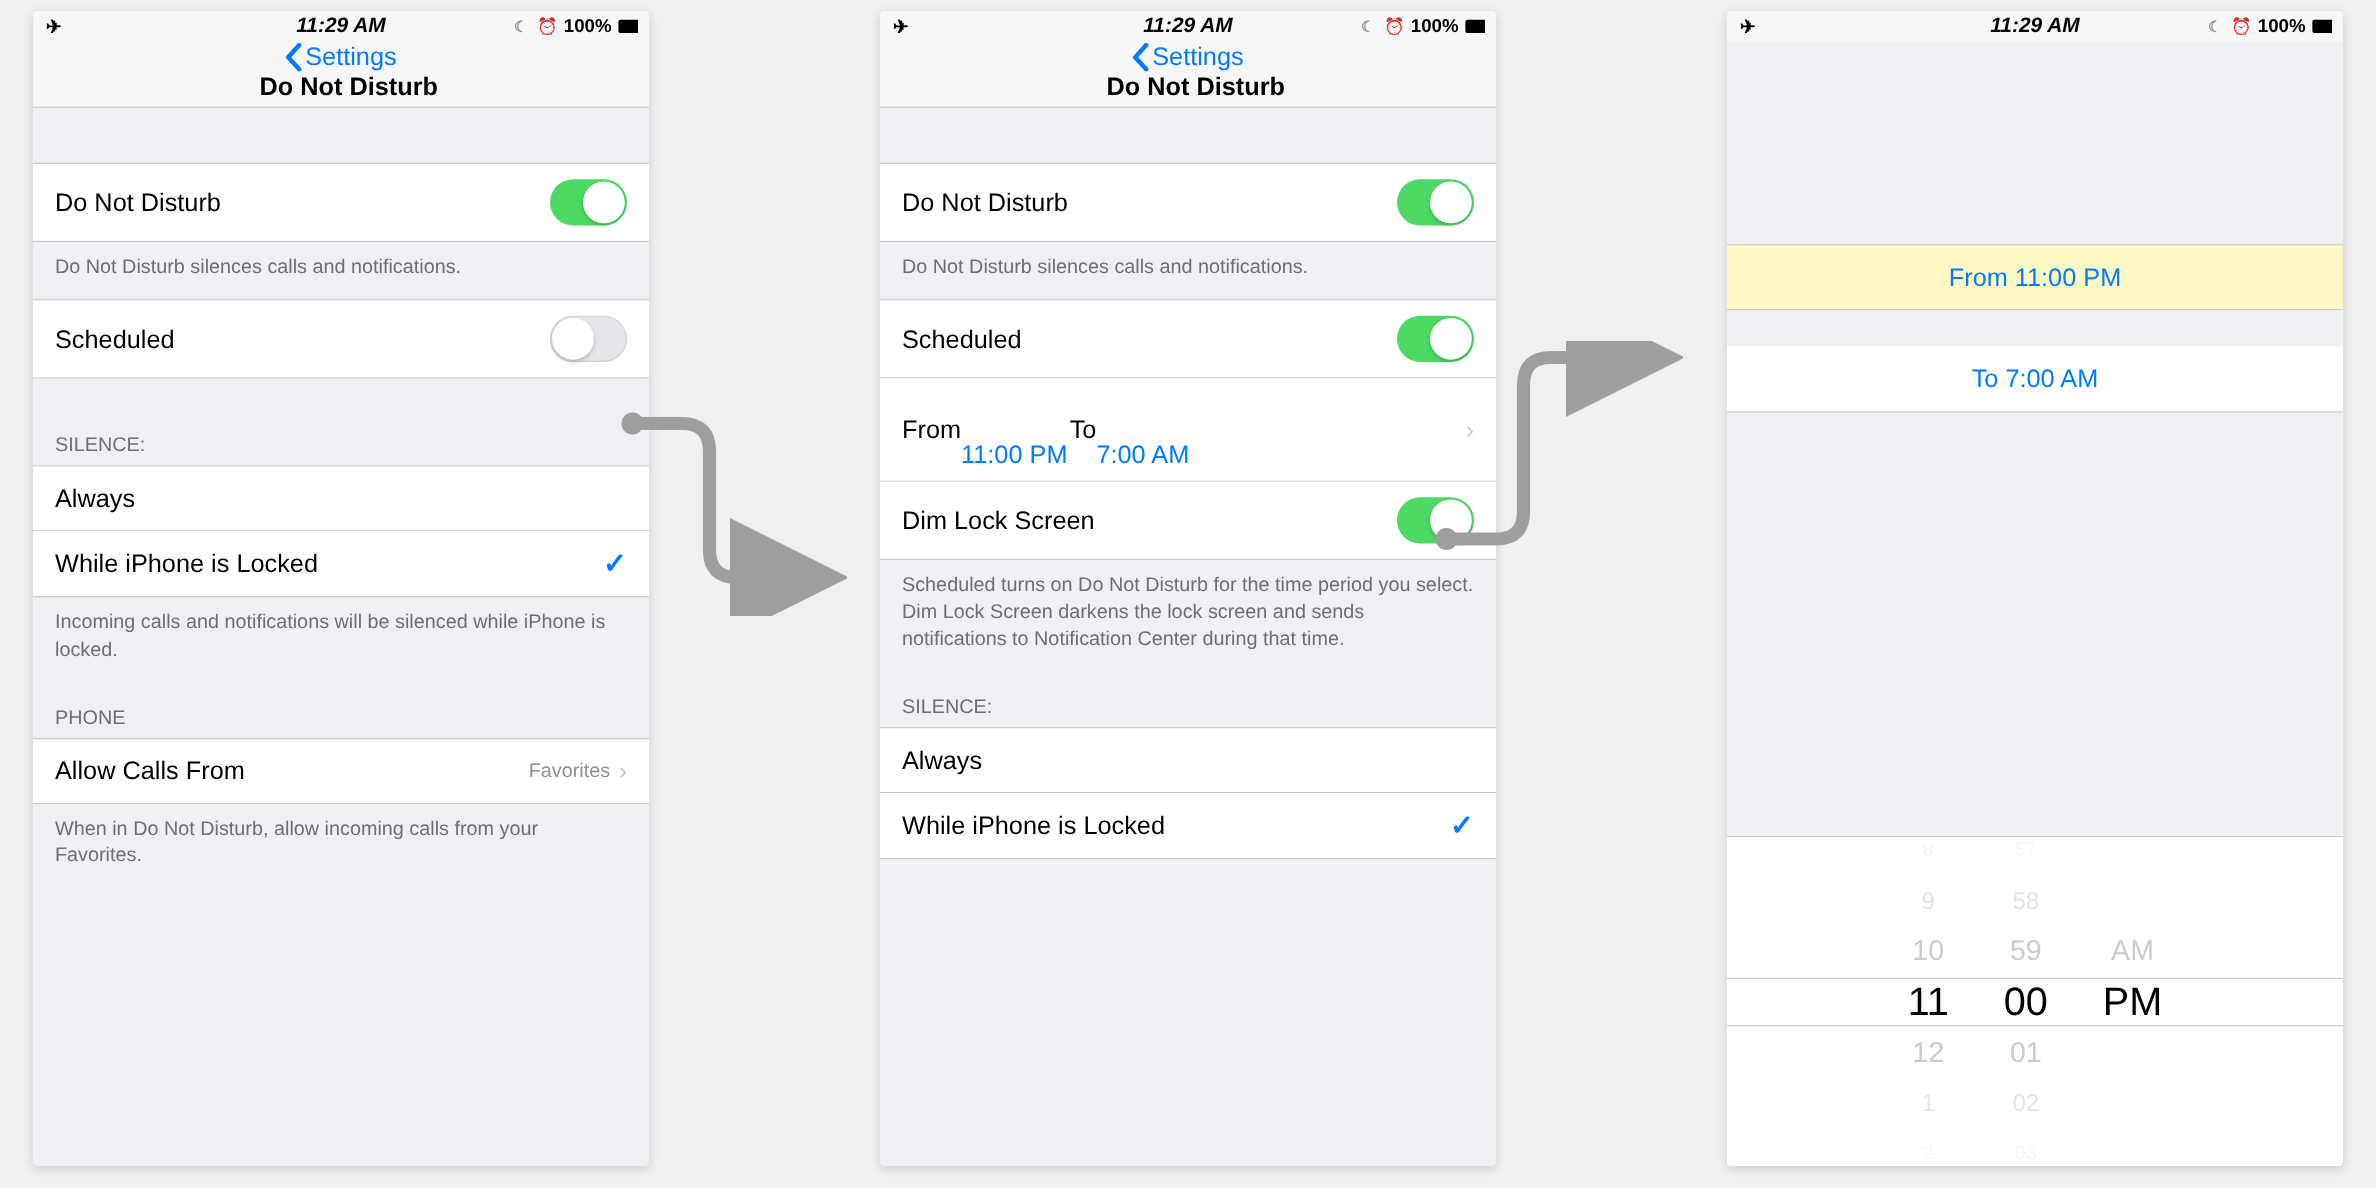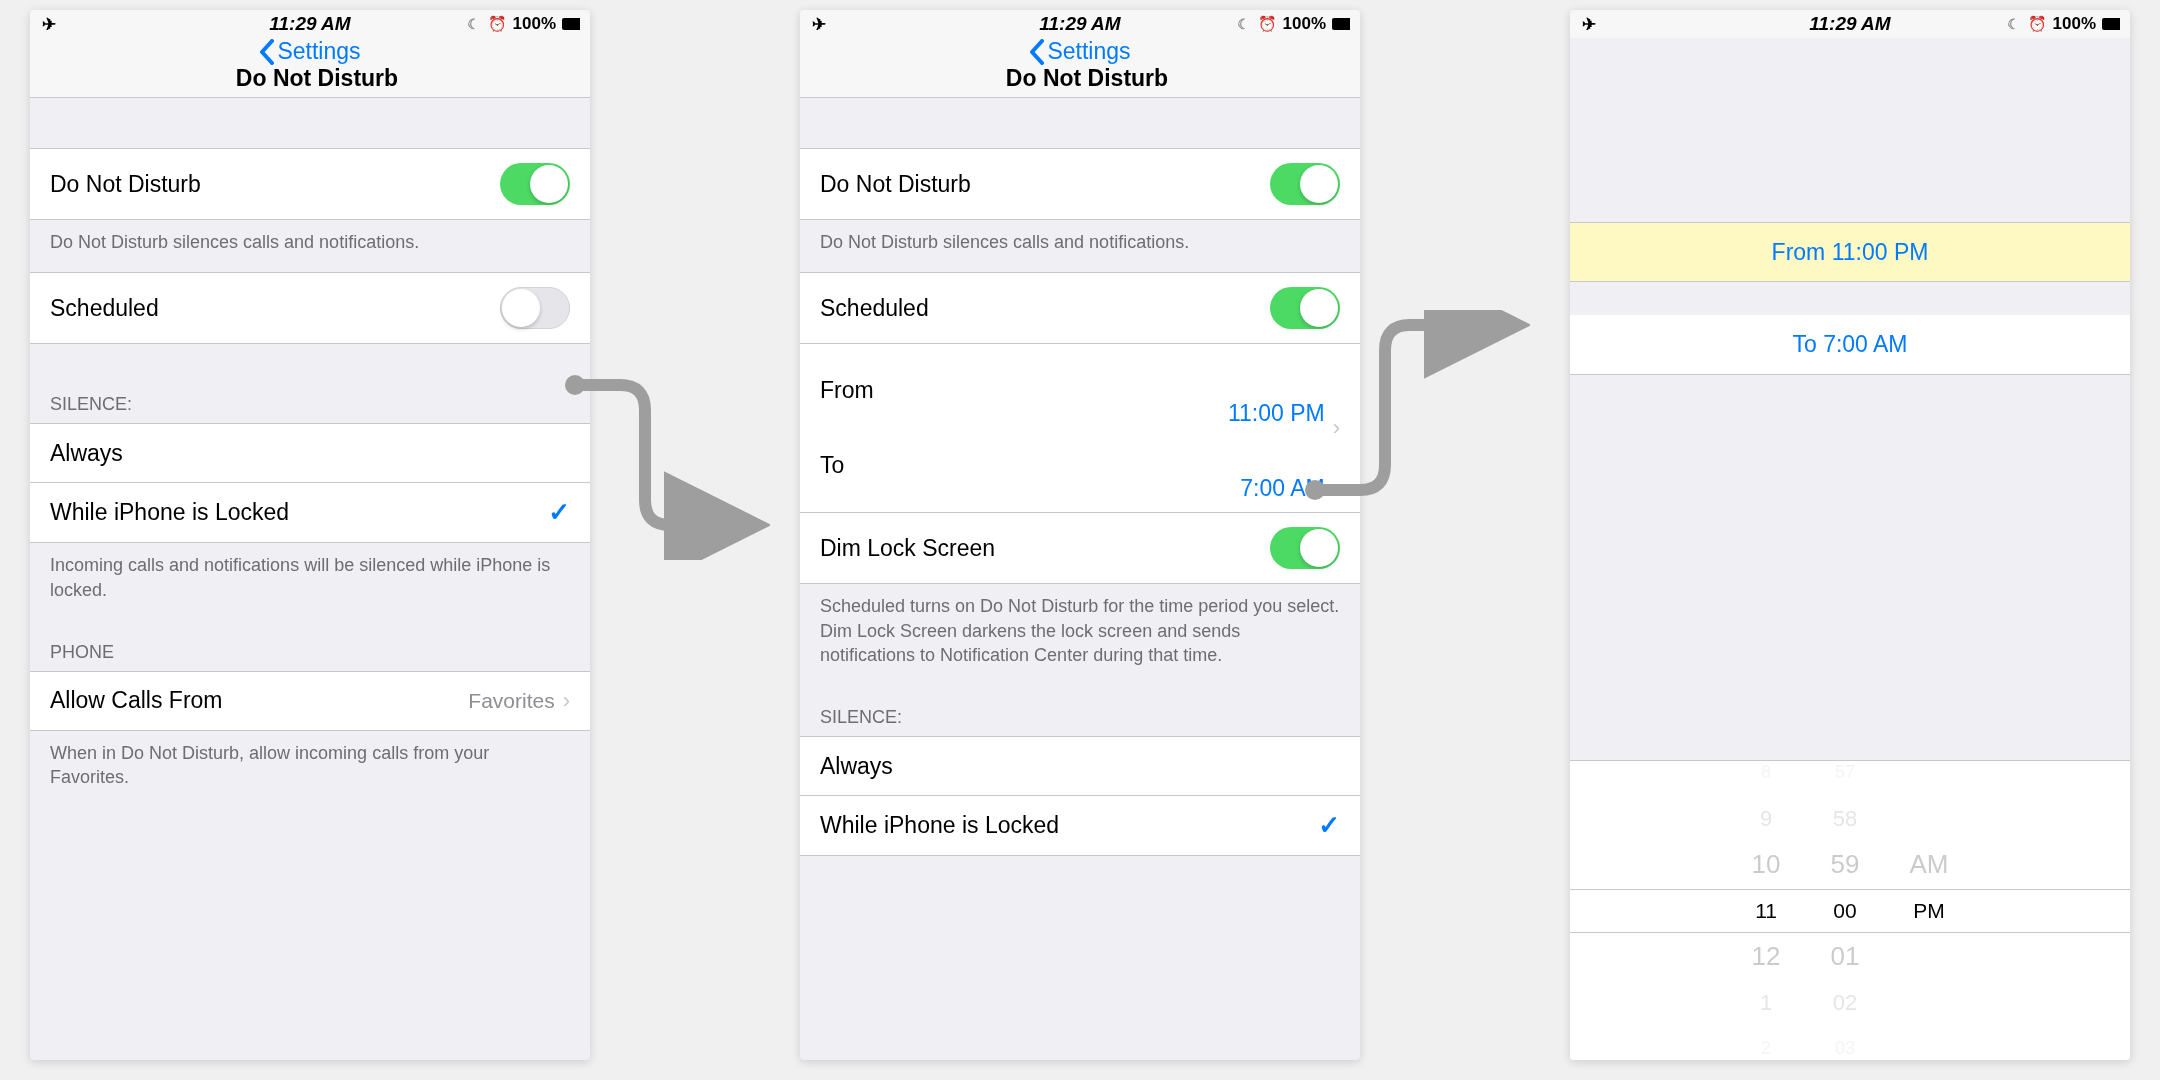--- a/index.html
+++ b/index.html
@@ -115,43 +115,43 @@
   height:38px;
   background:#fff;
   border-radius:50%;
   box-shadow:0 2px 4px rgba(0,0,0,0.2);
 }
 .toggle.on .knob { right:2px; }
 .toggle.off .knob { left:1px; top:1px; }
 
 .check { color:#007aff; font-size:26px; font-weight:600; }
 .chevron { color:#c7c7cc; font-size:22px; font-weight:400; margin-left:8px;}
-.value-gray { color:#8e8e93; font-size:21px;margin-left:24px;}
+.value-gray { color:#8e8e93; font-size:18px;margin-left:24px;}
 .value-blue { color:#007aff; font-size:23px;margin-top:46px;}
 .blue-text { color:#007aff; }
 
-.stacked-row { display:flex; flex-direction:column; flex:1; gap:2px;}
+.stacked-row { display:flex; flex-direction:row; flex:1; gap:2px;}
 .stacked-line { display:flex; justify-content:space-between; align-items:center;}
 
 .picker {
   position:absolute;
   bottom:0;
   left:0;
   right:0;
   height: 300px;
   background:#fff;
   border-top:1px solid #c8c7cc;
   display:flex;
   align-items:center;
   justify-content:center;
 }
 .picker-cols { display:flex; gap:50px; font-size:28px; position:relative; height:100%; align-items:center; justify-content:center; width:100%;}
 .picker-col { display:flex; flex-direction:column; align-items:center; gap:4px; }
 .picker-col div { height:42px; display:flex; align-items:center; justify-content:center; color:#999; font-size:26px;}
-.picker-col div.sel { color:#000; font-size:21px;}
+.picker-col div.sel { color:#000; font-size:36px;}
 .picker-col div.fade1 { opacity:0.5; }
 .picker-col div.fade2 { opacity:0.25; font-size:22px;}
 .picker-col div.fade3 { opacity:0.1; font-size:18px;}
 .picker-lines {
   position:absolute;
   left:0;right:0;
   top:50%;
   height:44px;
   transform:translateY(-50%);
   border-top:1px solid #c8c7cc;

